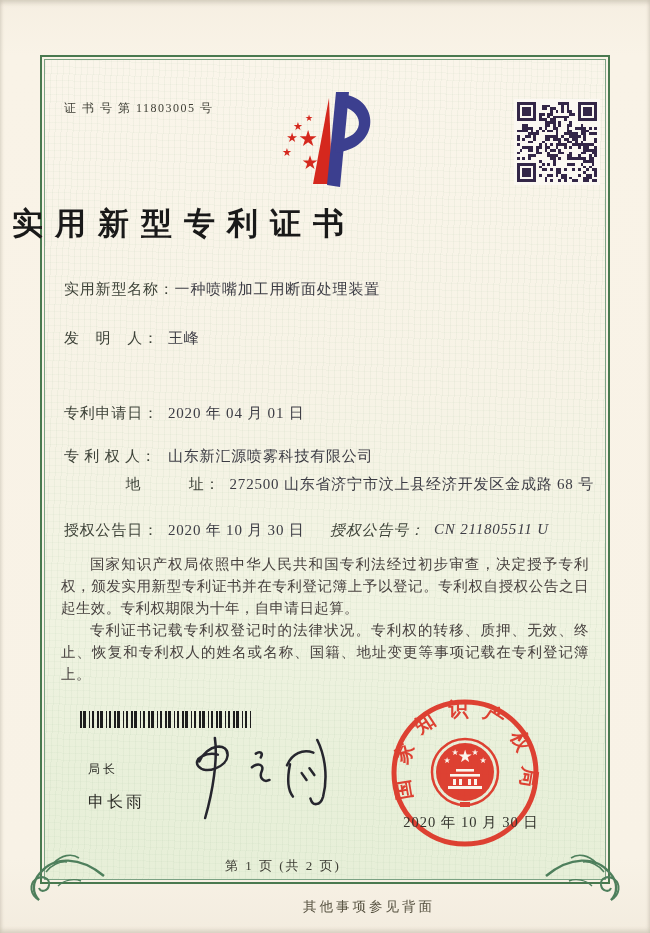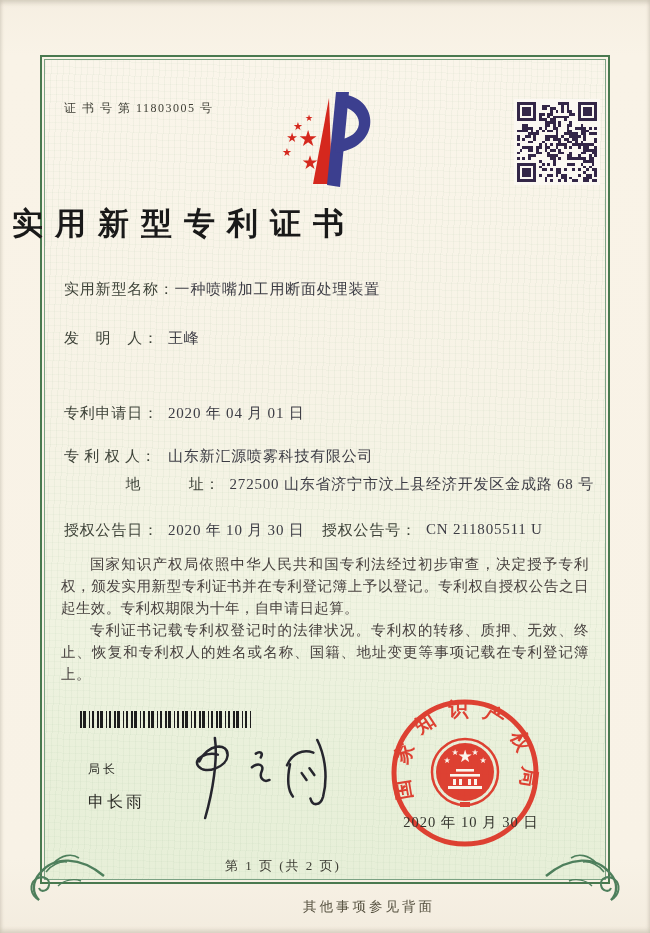--- a/index.html
+++ b/index.html
@@ -41,21 +41,21 @@
   }
   .field{
     position:absolute; left:64px; width:530px; display:flex;
     font-size:15px; color:#3f3f38; letter-spacing:.8px; white-space:nowrap;
   }
   .field .lbl{ min-width:104px; color:#3d4238; }
   .field .val{ color:#3c3c44; }
   .row-name{ top:280px; } .row-inv{ top:329px; } .row-pno{ top:369px; }
   .row-fdate{ top:388px;margin-top:16px; } .row-pat{ top:447px; } .row-addr{ top:475px;justify-content:flex-end; }
   .row-grant-l{ top:521px; } 
-  .row-grant-r{ top:521px; left:322px; width:270px; }
+  .row-grant-r{ top:521px; left:330px; width:270px;font-style:italic; }
   .body-text{
     position:absolute; left:61px; top:554px; width:528px;
     font-size:14.5px; line-height:22px; color:#47413f;
     text-align:justify; letter-spacing:.4px;font-family:Liberation Mono, monospace;
   }
   .body-text p{ text-indent:2em; }
   .barcode{
     position:absolute; left:80px; top:711px; width:171px; height:17px;
     background:repeating-linear-gradient(90deg,
       #1d1d1d 0 2px, rgba(0,0,0,0) 2px 3px,

